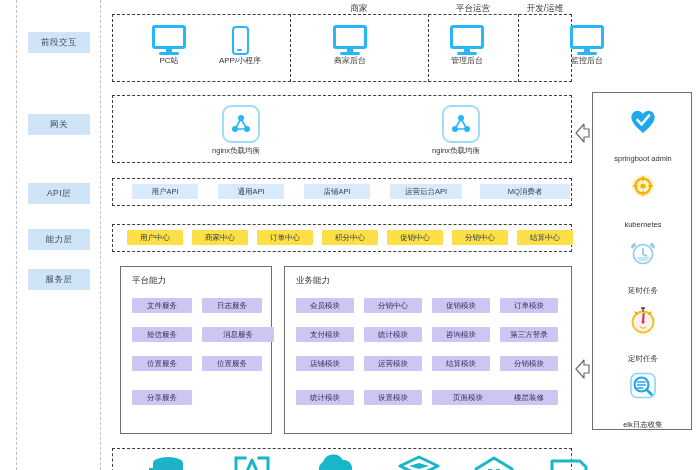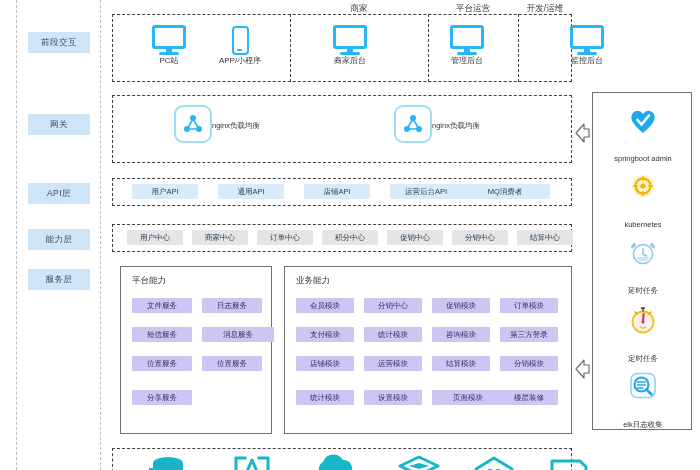--- a/index.html
+++ b/index.html
@@ -108,21 +108,21 @@
   .phone::after {
     content: ""; position: absolute;
     left: 3.5px; bottom: 1.5px;
     width: 5px; height: 1.6px;
     background: #29b6f6; border-radius: 1px;
   }
 
   
   .nginx-node {
     position: absolute;
-    display: flex; align-items: center;
+    display: flex; flex-direction: column; align-items: flex-end;
     width: 86px;
   }
   .nginx-tile {
     width: 38px; height: 38px;
     border: 2px solid #9fdcf7;
     border-radius: 9px;
     display: flex; align-items: center; justify-content: center;
   }
   .nginx-cap { font-size: 7.5px; color: #333; margin-top: 4px; line-height: 1; }
 
@@ -130,21 +130,21 @@
   .pill {
     position: absolute;
     height: 15px;
     display: flex; align-items: center; justify-content: center;
     font-size: 7.5px;
     line-height: 1;
     white-space: nowrap;
     border-radius: 1px;
   }
   .pill-api  { background: #d9eafb; color: #2c3e55; }
-  .pill-cap  { background: #e5e5e5; color: #23374f; }
+  .pill-cap  { background: #fde047; color: #23374f; }
   .pill-svc  { background: #ccc7f2; color: #322b5c; }
 
   .group-title {
     position: absolute;
     font-size: 8.5px;
     color: #333;
     line-height: 1;
   }
 
   
@@ -280,21 +280,21 @@
       <svg width="17" height="22" viewBox="0 0 17 22">
         <path d="M10 2 L2 11 L10 20 L10 15 L15 15 L15 7 L10 7 Z" fill="#fff" stroke="#6b6b6b" stroke-width="1.2" stroke-linejoin="round"></path>
       </svg>
     </div>
 
     <div class="dash-box" style="left:0;top:178px;width:460px;height:28px"></div>
     <div class="pill pill-api" style="left:20px;top:184px;width:66px">用户API</div>
     <div class="pill pill-api" style="left:106px;top:184px;width:66px">通用API</div>
     <div class="pill pill-api" style="left:192px;top:184px;width:66px">店铺API</div>
     <div class="pill pill-api" style="left:278px;top:184px;width:72px">运营后台API</div>
-    <div class="pill pill-api" style="left:348px;top:184px;width:90px">MQ消费者</div>
+    <div class="pill pill-api" style="left:368px;top:184px;width:90px">MQ消费者</div>
 
     <div class="dash-box" style="left:0;top:224px;width:460px;height:28px"></div>
     <div class="pill pill-cap" style="left:15px;top:230px;width:56px">用户中心</div>
     <div class="pill pill-cap" style="left:80px;top:230px;width:56px">商家中心</div>
     <div class="pill pill-cap" style="left:145px;top:230px;width:56px">订单中心</div>
     <div class="pill pill-cap" style="left:210px;top:230px;width:56px">积分中心</div>
     <div class="pill pill-cap" style="left:275px;top:230px;width:56px">促销中心</div>
     <div class="pill pill-cap" style="left:340px;top:230px;width:56px">分销中心</div>
     <div class="pill pill-cap" style="left:405px;top:230px;width:56px">结算中心</div>
 

